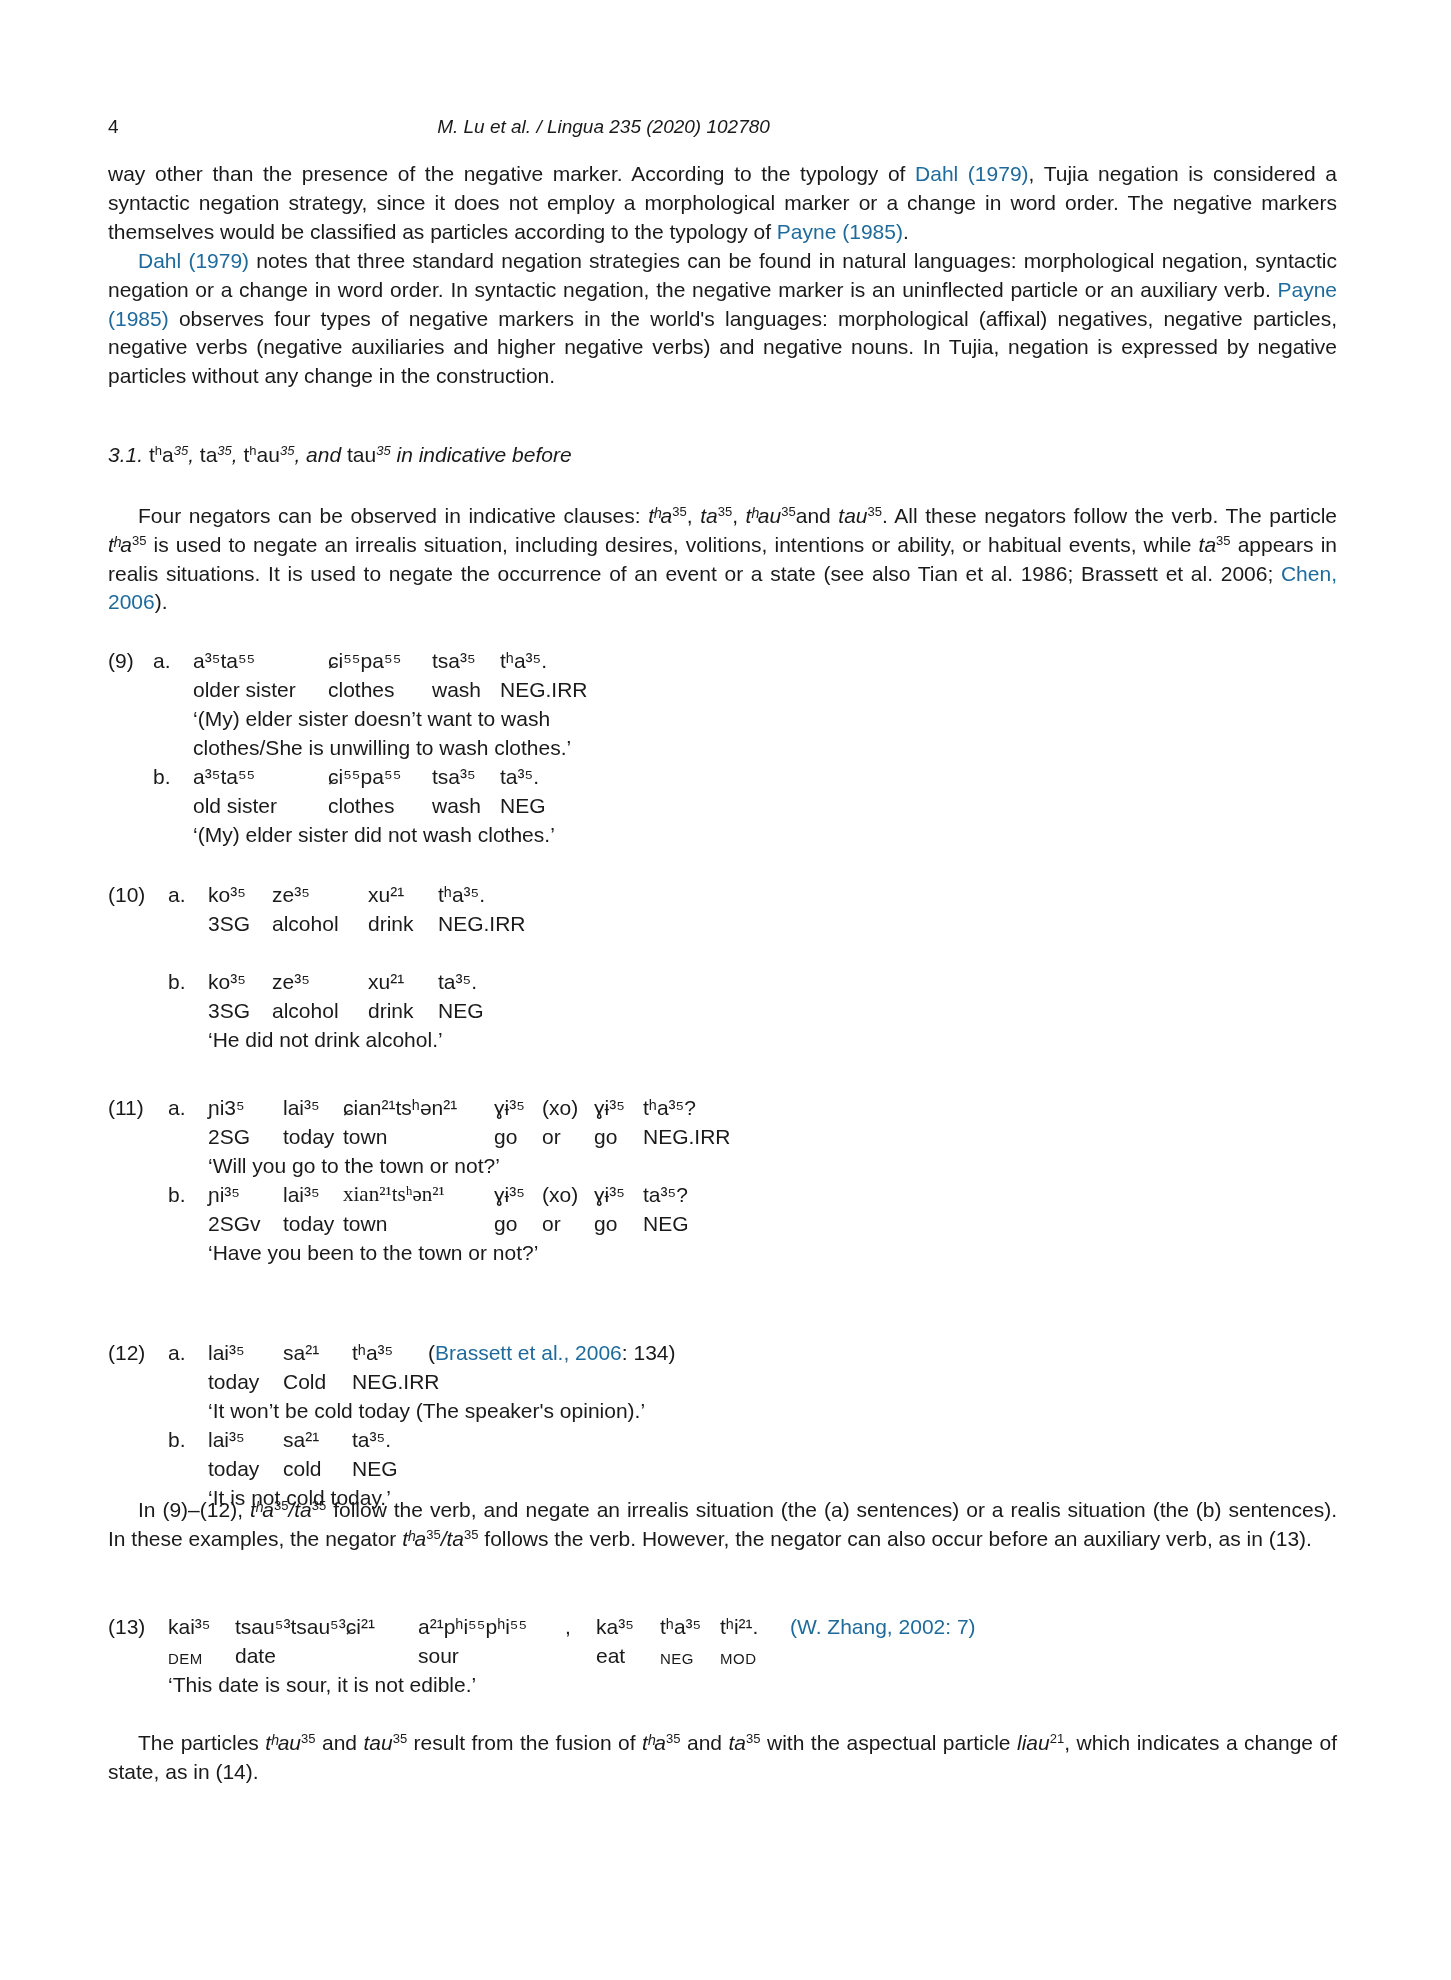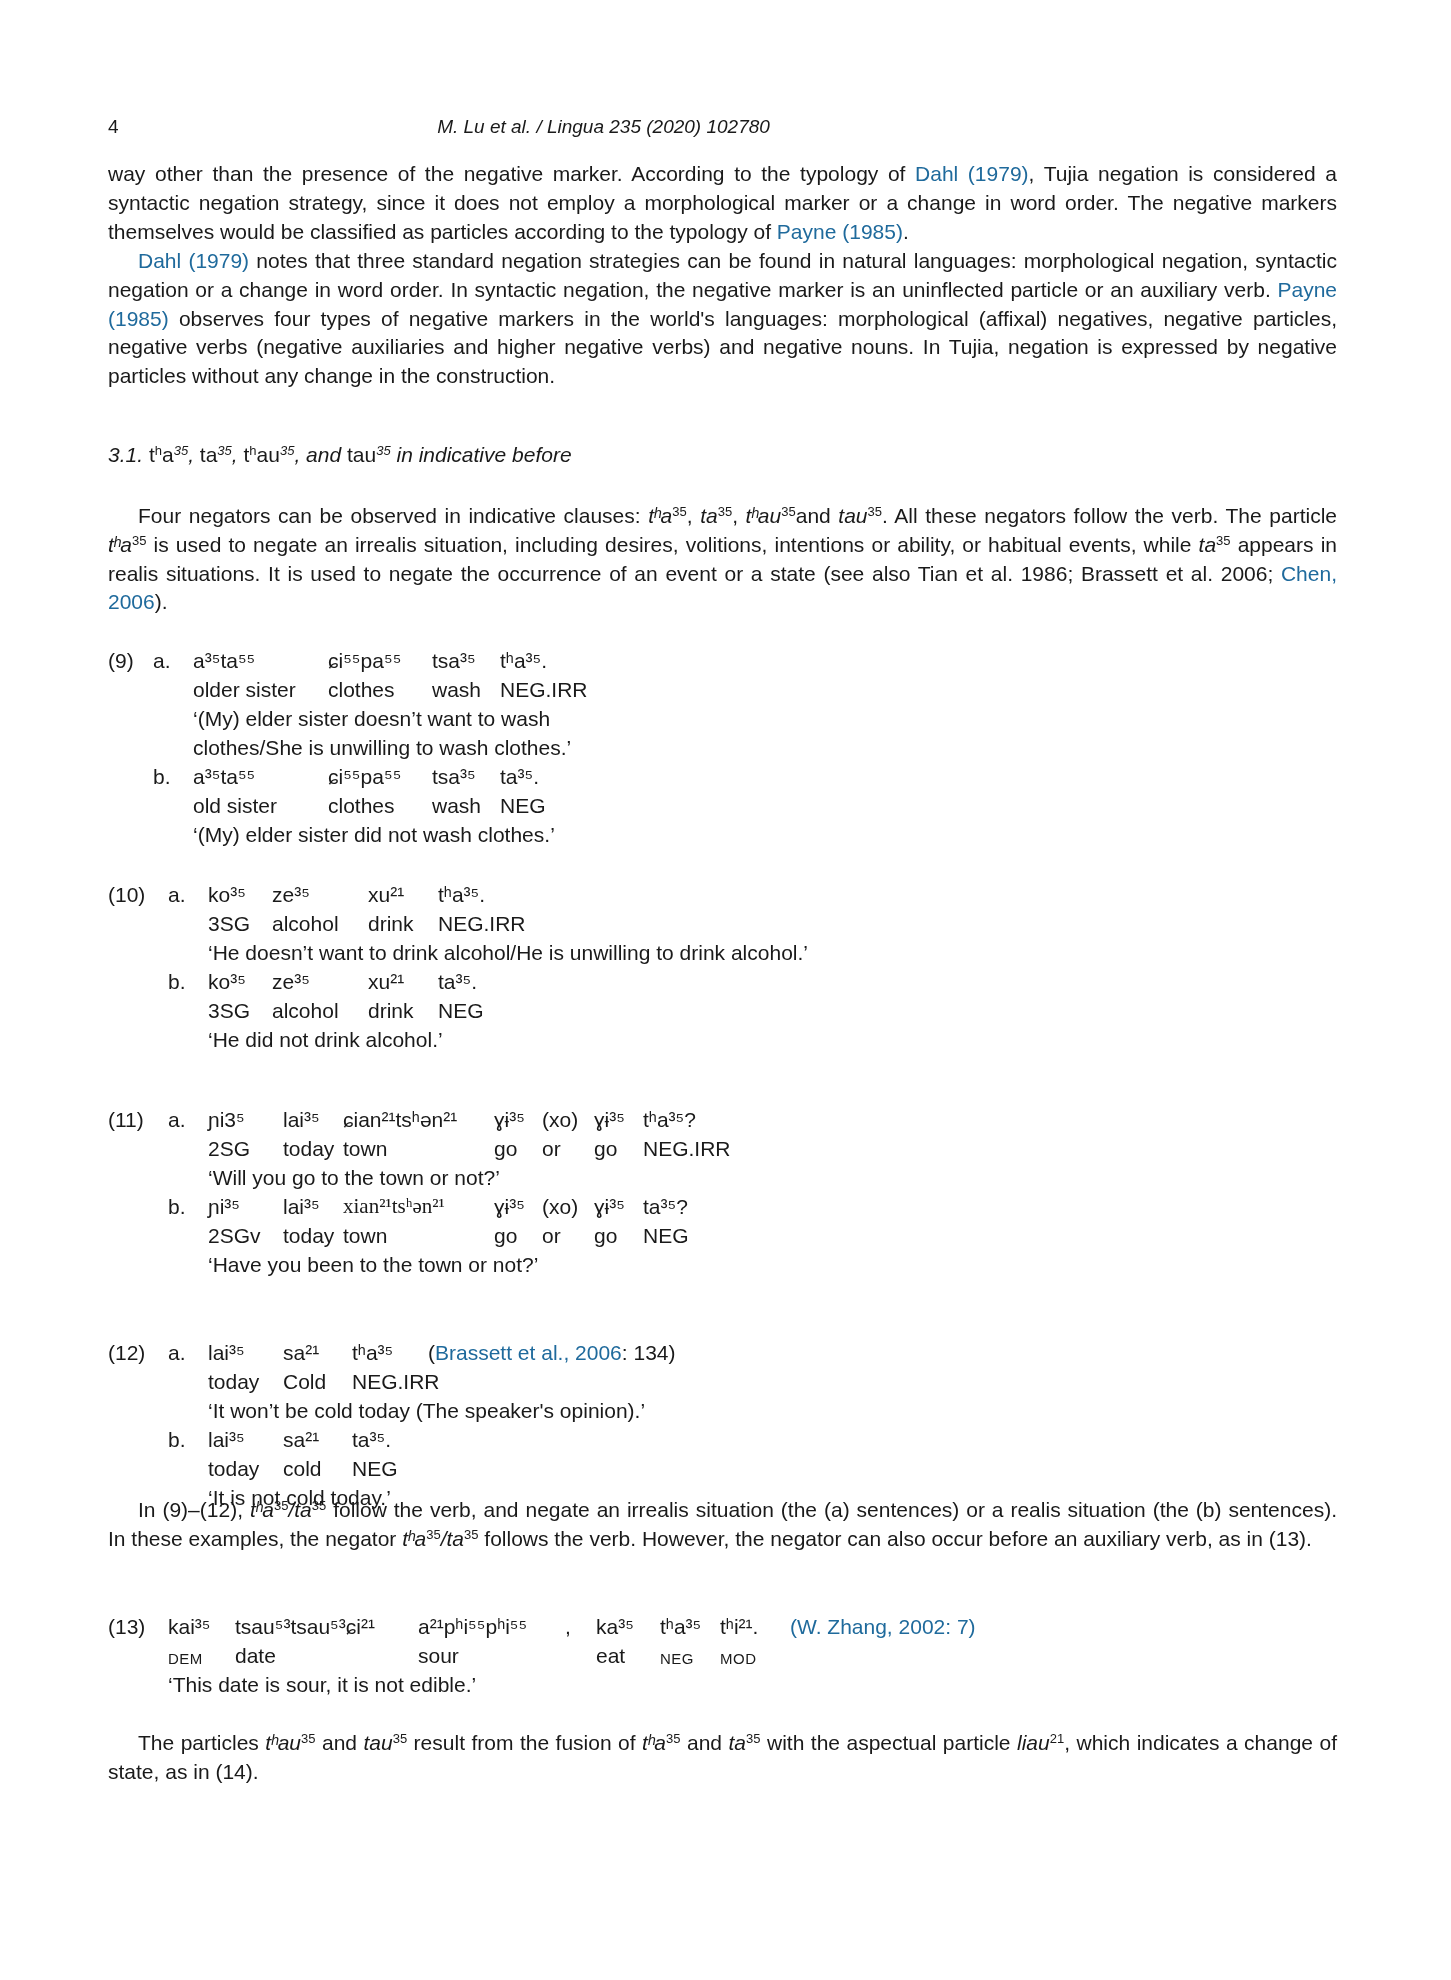--- a/index.html
+++ b/index.html
@@ -74,34 +74,33 @@
     <span class="w" style="left:0; top:0;">(10)</span>
     <span class="w" style="left:60px; top:0;">a.</span>
     <span class="w" style="left:100px; top:0;">ko³⁵</span>
     <span class="w" style="left:164px; top:0;">ze³⁵</span>
     <span class="w" style="left:260px; top:0;">xu²¹</span>
     <span class="w" style="left:330px; top:0;">tʰa³⁵.</span>
     <span class="w" style="left:100px; top:29px;">3SG</span>
     <span class="w" style="left:164px; top:29px;">alcohol</span>
     <span class="w" style="left:260px; top:29px;">drink</span>
     <span class="w" style="left:330px; top:29px;">NEG.IRR</span>
-    <span class="w" style="left:100px; top:58px;">‘He doesn’t want to drink alcohol/He is unwilling to drink alcohol.’</span>
     <span class="w" style="left:60px; top:87px;">b.</span>
     <span class="w" style="left:100px; top:87px;">ko³⁵</span>
     <span class="w" style="left:164px; top:87px;">ze³⁵</span>
     <span class="w" style="left:260px; top:87px;">xu²¹</span>
     <span class="w" style="left:330px; top:87px;">ta³⁵.</span>
     <span class="w" style="left:100px; top:116px;">3SG</span>
     <span class="w" style="left:164px; top:116px;">alcohol</span>
     <span class="w" style="left:260px; top:116px;">drink</span>
     <span class="w" style="left:330px; top:116px;">NEG</span>
     <span class="w" style="left:100px; top:145px;">‘He did not drink alcohol.’</span>
   </div>
 
-  <div class="ex" style="left:108px; top:1093px; width:800px; height:180px;margin-top:12px;">
+  <div class="ex" style="left:108px; top:1093px; width:800px; height:180px;">
     <span class="w" style="left:0; top:0;">(11)</span>
     <span class="w" style="left:60px; top:0;">a.</span>
     <span class="w" style="left:100px; top:0;">ɲi3⁵</span>
     <span class="w" style="left:175px; top:0;">lai³⁵</span>
     <span class="w" style="left:235px; top:0;">ɕian²¹tsʰən²¹</span>
     <span class="w" style="left:386px; top:0;">ɣɨ³⁵</span>
     <span class="w" style="left:434px; top:0;">(xo)</span>
     <span class="w" style="left:486px; top:0;">ɣɨ³⁵</span>
     <span class="w" style="left:535px; top:0;">tʰa³⁵?</span>
     <span class="w" style="left:100px; top:29px;">2SG</span>

